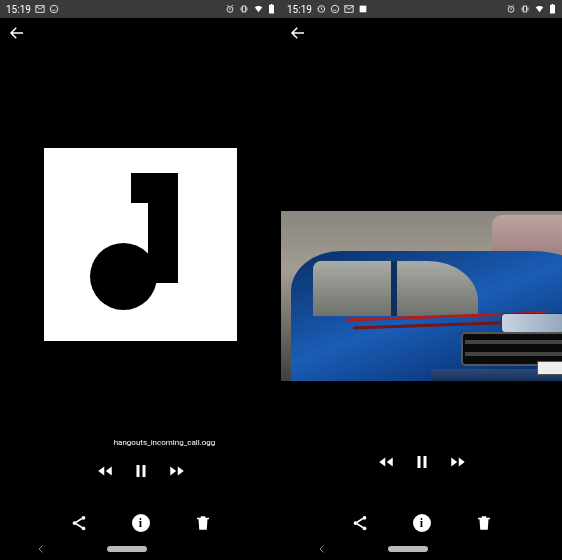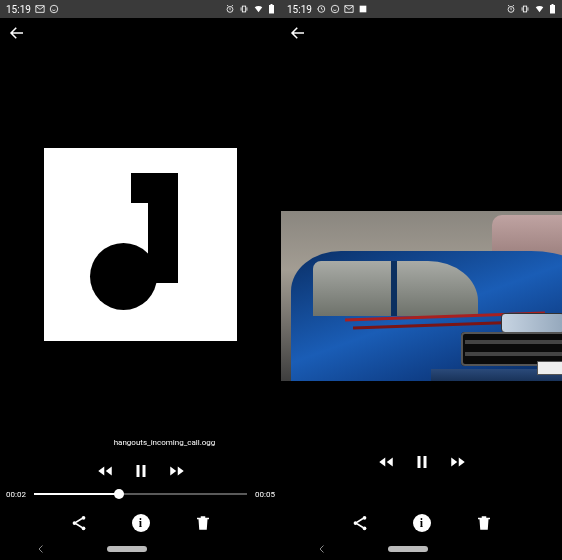--- a/index.html
+++ b/index.html
@@ -147,29 +147,20 @@
               <rect x="14" y="4" width="4" height="16"></rect>
             </svg>
           </span>
         <span class="ctrl-btn">
             <svg width="18" height="18" viewBox="0 0 24 24" fill="#fff">
               <path d="M3 6l8 6-8 6zM13 6l8 6-8 6z"></path>
             </svg>
           </span>
       </div>
 
-      <div class="progress-row">
-        <span class="time">00:02</span>
-        <div class="track">
-          <div class="track-bg"></div>
-          <div class="track-fg" style="width:40%"></div>
-          <div class="thumb" style="left:40%"></div>
-        </div>
-        <span class="time right">00:05</span>
-      </div>
 
       <div class="actions">
         <span class="action-btn">
             <svg width="18" height="18" viewBox="0 0 24 24" fill="#fff">
               <circle cx="18" cy="5" r="2.5"></circle>
               <circle cx="6" cy="12" r="2.5"></circle>
               <circle cx="18" cy="19" r="2.5"></circle>
               <path d="M8 11l8-5M8 13l8 5" stroke="#fff" stroke-width="2"></path>
             </svg>
           </span>

